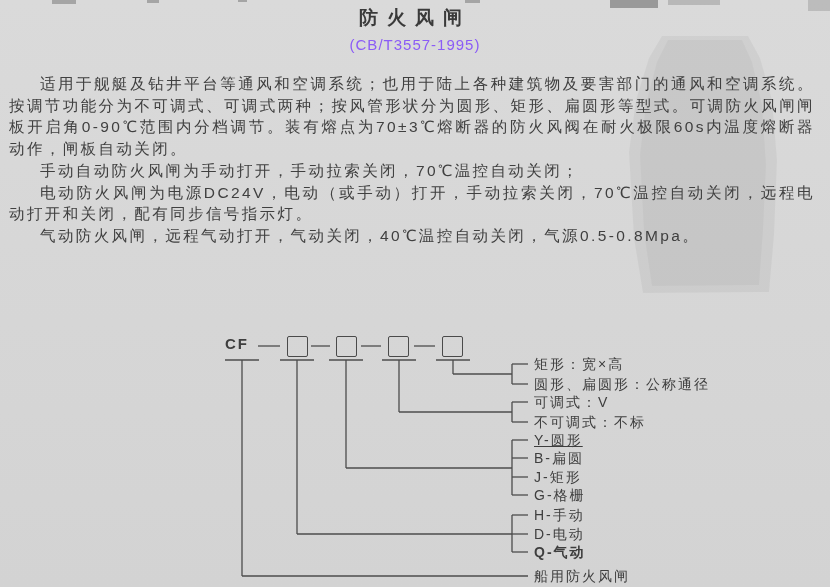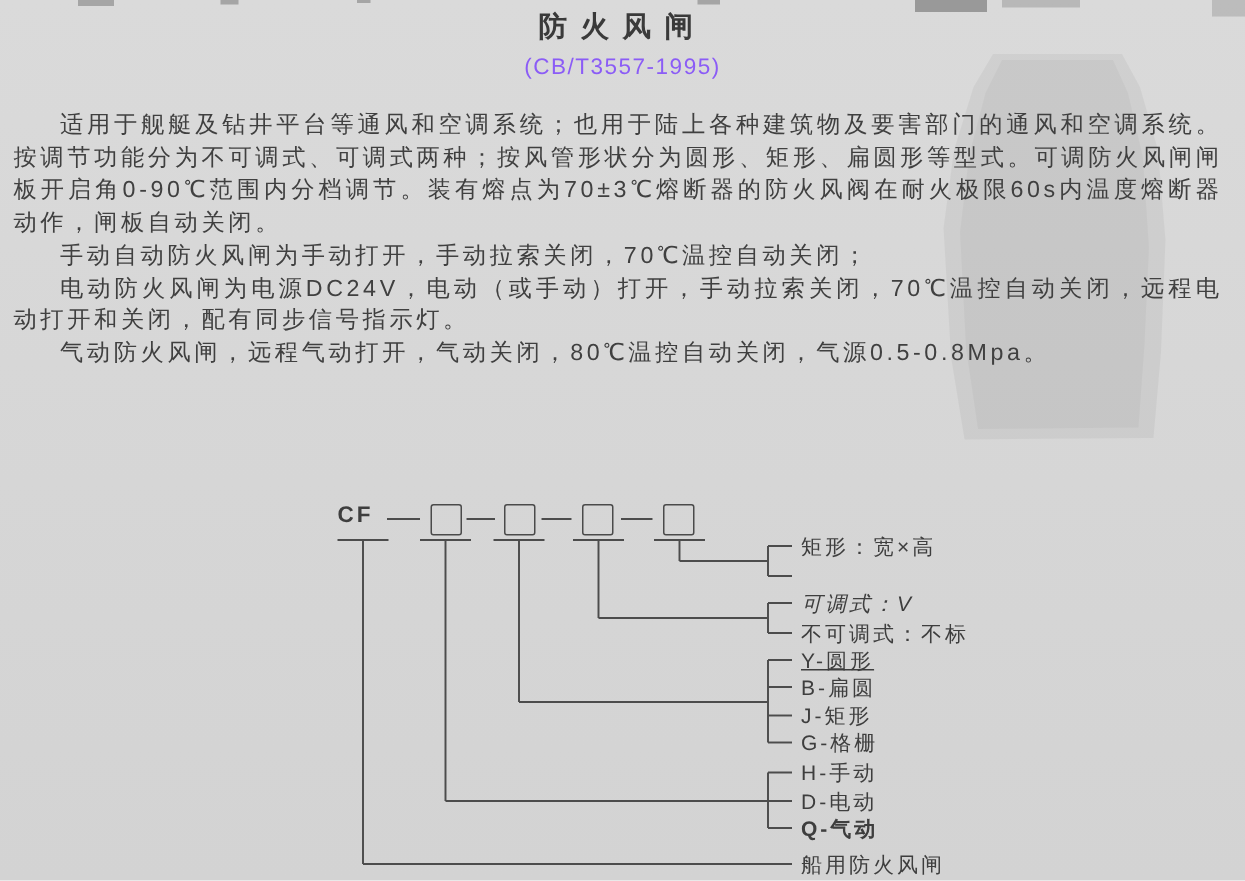--- a/index.html
+++ b/index.html
@@ -66,21 +66,21 @@
     <path d="M668,40 L742,40 L752,62 L762,105 L766,165 L763,230 L759,285 L652,286 L644,232 L640,155 L646,104 L657,62 Z" fill="#000000" opacity="0.03"></path>
   </svg>
 
   <div class="title">防火风闸</div>
   <div class="subtitle">(CB/T3557-1995)</div>
 
   <div class="bodytext">
     <p>适用于舰艇及钻井平台等通风和空调系统；也用于陆上各种建筑物及要害部门的通风和空调系统。按调节功能分为不可调式、可调式两种；按风管形状分为圆形、矩形、扁圆形等型式。可调防火风闸闸板开启角0-90℃范围内分档调节。装有熔点为70±3℃熔断器的防火风阀在耐火极限60s内温度熔断器动作，闸板自动关闭。</p>
     <p>手动自动防火风闸为手动打开，手动拉索关闭，70℃温控自动关闭；</p>
     <p>电动防火风闸为电源DC24V，电动（或手动）打开，手动拉索关闭，70℃温控自动关闭，远程电动打开和关闭，配有同步信号指示灯。</p>
-    <p>气动防火风闸，远程气动打开，气动关闭，80℃温控自动关闭，气源0.5-0.8Mpa。</p>
+    <p>气动防火风闸，远程气动打开，气动关闭，40℃温控自动关闭，气源0.5-0.8Mpa。</p>
   </div>
 
   <div class="diagram">
     <svg width="830" height="277" viewBox="0 0 830 277">
 
       <line class="ln" x1="258" y1="20" x2="280" y2="20"></line>
       <line class="ln" x1="311" y1="20" x2="330" y2="20"></line>
       <line class="ln" x1="361" y1="20" x2="381" y2="20"></line>
       <line class="ln" x1="414" y1="20" x2="435" y2="20"></line>
 
@@ -120,21 +120,22 @@
       <line class="ln" x1="512" y1="226" x2="528" y2="226"></line>
     </svg>
 
     <span class="cf">CF</span>
     <div class="code-box" style="left:287px;"></div>
     <div class="code-box" style="left:336px;"></div>
     <div class="code-box" style="left:388px;"></div>
     <div class="code-box" style="left:442px;"></div>
 
     <span class="lbl" style="top:28px;">矩形：宽×高</span>
-    <span class="lbl" style="top:66px;font-style:italic;">可调式：V</span>
+    <span class="lbl" style="top:48px;">圆形、扁圆形：公称通径</span>
+    <span class="lbl" style="top:66px;">可调式：V</span>
     <span class="lbl" style="top:86px;">不可调式：不标</span>
     <span class="lbl" style="top:104px;text-decoration:underline;">Y-圆形</span>
     <span class="lbl" style="top:122px;">B-扁圆</span>
     <span class="lbl" style="top:141px;">J-矩形</span>
     <span class="lbl" style="top:159px;">G-格栅</span>
     <span class="lbl" style="top:179px;">H-手动</span>
     <span class="lbl" style="top:198px;">D-电动</span>
     <span class="lbl" style="top:216px;font-weight:bold;">Q-气动</span>
     <span class="lbl" style="top:240px;">船用防火风闸</span>
   </div>

